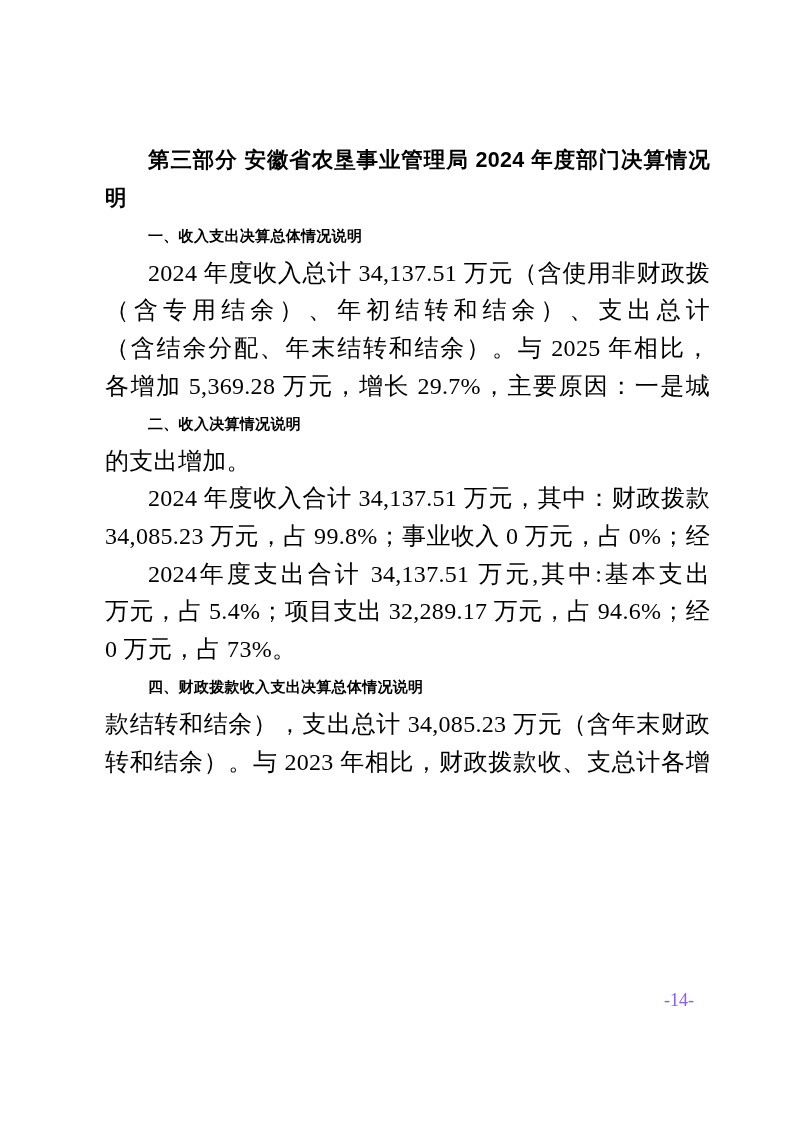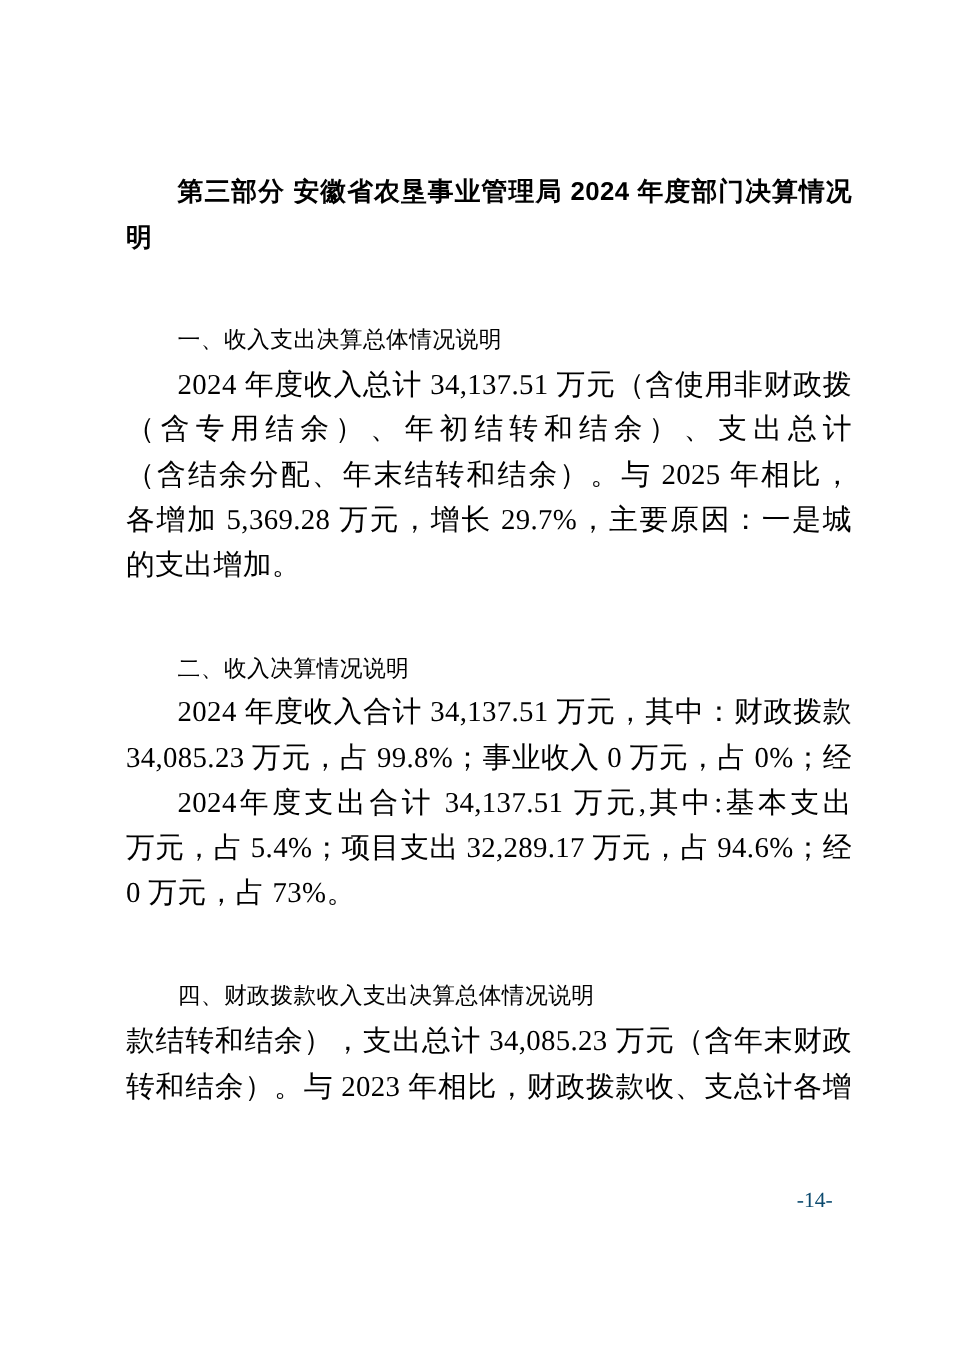--- a/index.html
+++ b/index.html
@@ -42,51 +42,50 @@
   }
   
   .t {
     font-family: "Liberation Sans", "DejaVu Sans", sans-serif;
     font-weight: 700;
     font-size: 21.5px;
   }
   
   .h {
     font-family: "Liberation Sans", "DejaVu Sans", sans-serif;
-    font-weight: 400;
-    font-size: 19px;
-    margin-top: 48px;
+    font-weight: 700;
+    font-size: 15px;
   }
   .page-number {
     position: absolute;
     top: 988px;
     right: 100px;
     font-size: 18px;
     line-height: 24px;
     font-family: "Liberation Serif", "DejaVu Serif", serif;
-    color: #0c4a6e;
+    color: #8b5cf6;
   }
 </style>
 </head>
 <body>
 
 <div class="page">
   <div class="textblock">
 
     <div class="line t ind j">第三部分 安徽省农垦事业管理局 2024 年度部门决算情况说</div>
     <div class="line t">明</div>
 
     <div class="line h ind">一、收入支出决算总体情况说明</div>
     <div class="line ind j">2024 年度收入总计 34,137.51 万元（含使用非财政拨款结余</div>
     <div class="line j">（含专用结余）、年初结转和结余）、支出总计 34,137.51 万元</div>
     <div class="line j">（含结余分配、年末结转和结余）。与 2025 年相比，收、支总计</div>
     <div class="line j">各增加 5,369.28 万元，增长 29.7%，主要原因：一是城乡社区资</div>
+    <div class="line h ind">二、收入决算情况说明</div>
+
     <div class="line">的支出增加。</div>
-
-    <div class="line h ind">二、收入决算情况说明</div>
     <div class="line ind j">2024 年度收入合计 34,137.51 万元，其中：财政拨款收入</div>
     <div class="line j">34,085.23 万元，占 99.8%；事业收入 0 万元，占 0%；经营收入</div>
 
     <div class="line ind j">2024年度支出合计 34,137.51 万元,其中:基本支出 2,044.46</div>
     <div class="line j">万元，占 5.4%；项目支出 32,289.17 万元，占 94.6%；经营支出</div>
     <div class="line">0 万元，占 73%。</div>
 
     <div class="line h ind">四、财政拨款收入支出决算总体情况说明</div>
     <div class="line j">款结转和结余），支出总计 34,085.23 万元（含年末财政拨款结</div>
     <div class="line j">转和结余）。与 2023 年相比，财政拨款收、支总计各增加 7,909.18</div>

